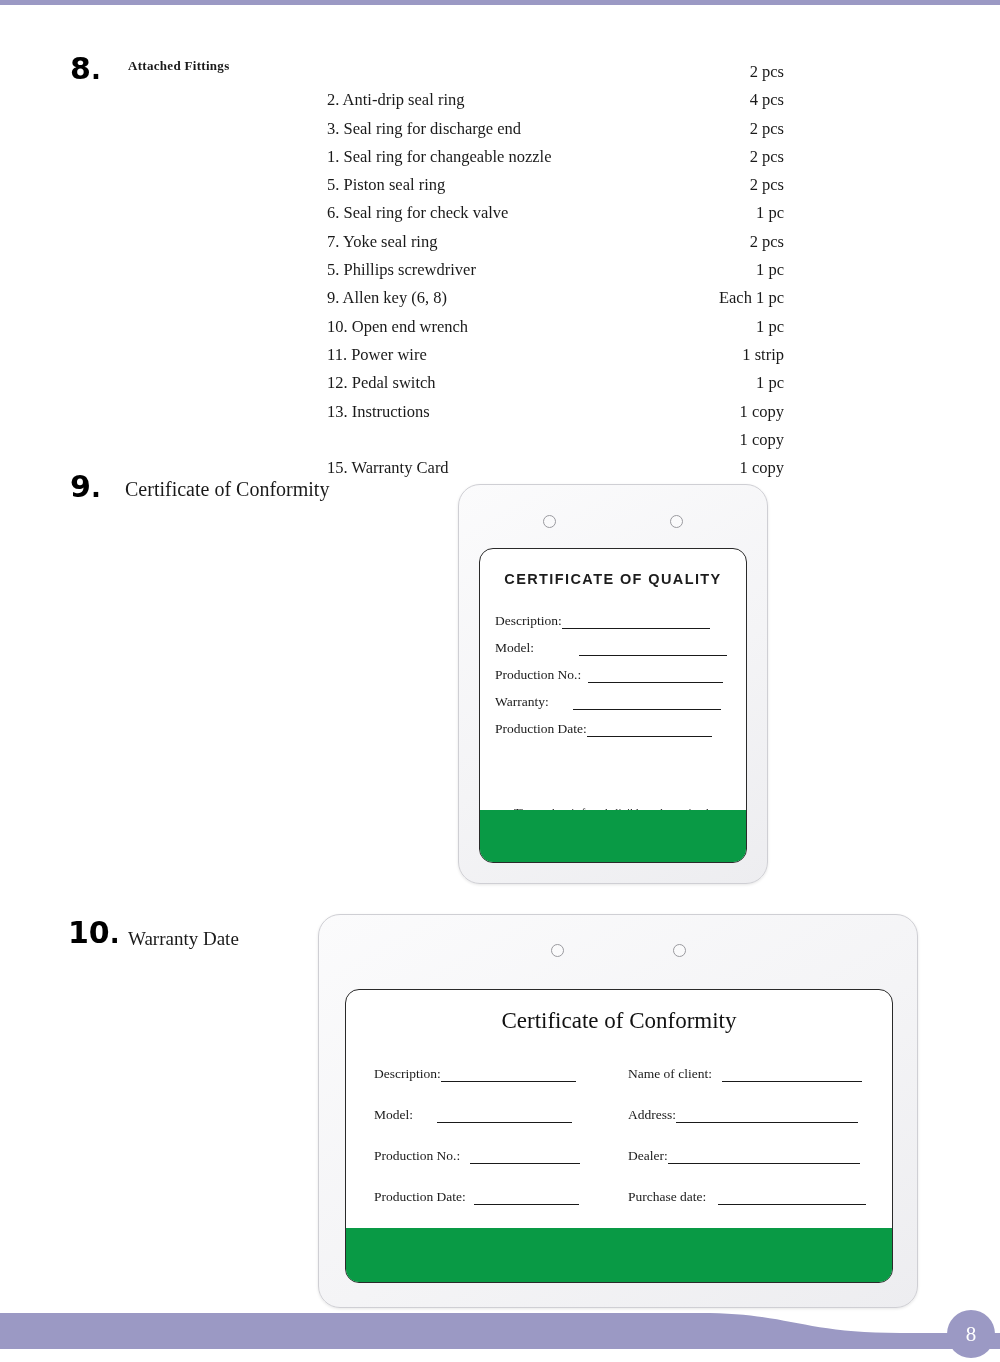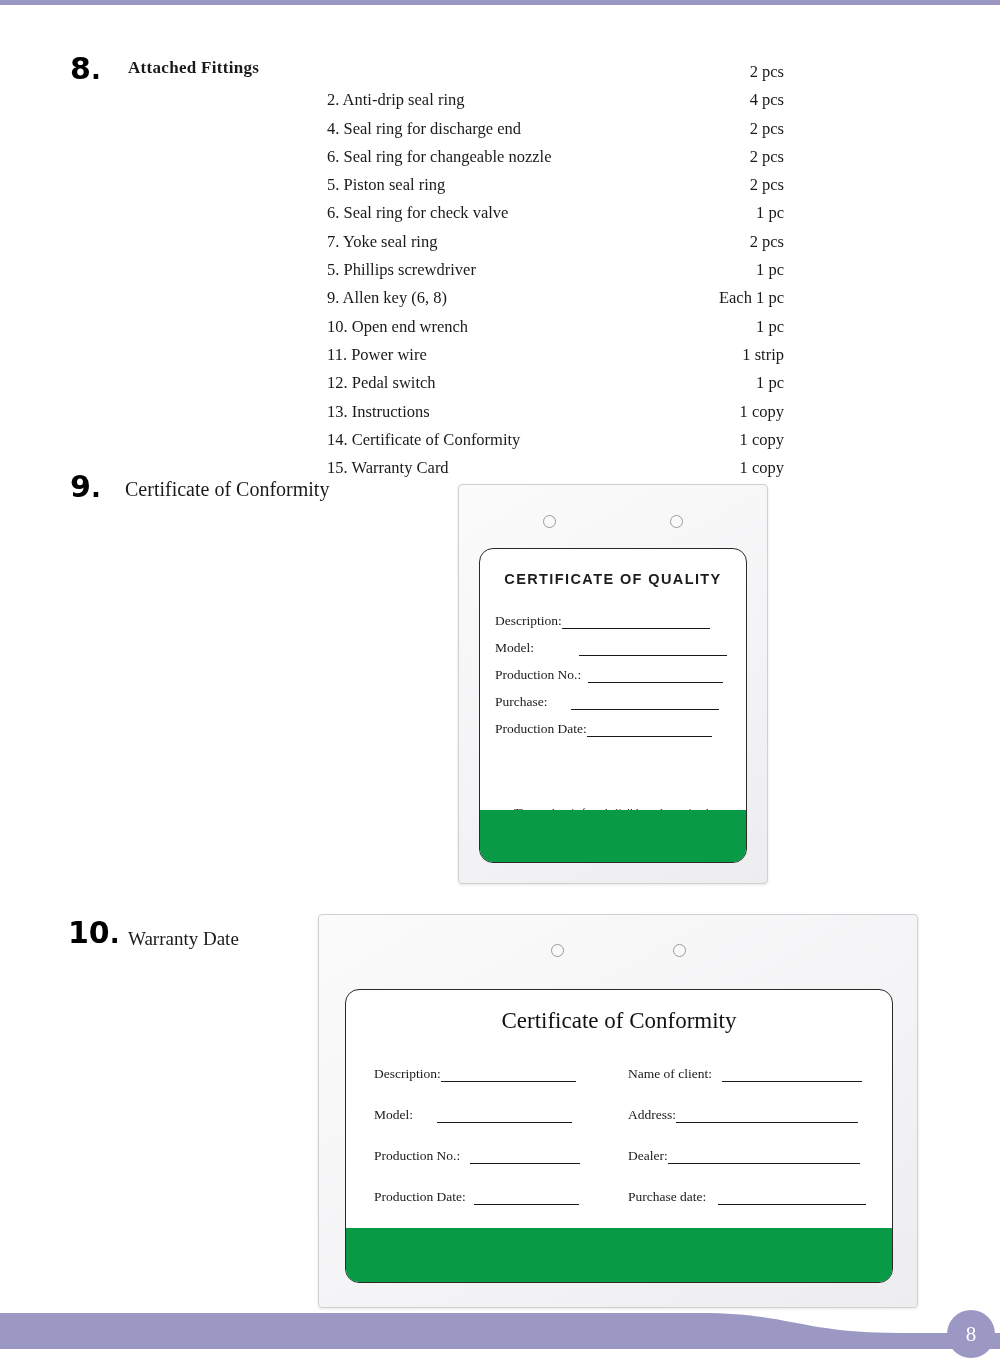--- a/index.html
+++ b/index.html
@@ -60,21 +60,21 @@
   }
   .sec8-num {
     position: absolute;
     left: 70px; top: 6px;
   }
   .sec8-title {
     position: absolute;
     left: 128px; top: 10px;
     font-family: "Liberation Serif", serif;
     font-weight: bold;
-    font-size: 17px;
+    font-size: 13px;
     letter-spacing: 0.3px;
   }
 
   .fittings {
     position: absolute;
     top: 10px;
     left: 327px;
     width: 473px;
   }
   .fit-row {
@@ -109,21 +109,21 @@
     left: 128px; top: 10px;
     font-size: 19px;
     font-family: "Liberation Serif", serif;
   }
 
   
   .tag-outer {
     position: absolute;
     background: linear-gradient(150deg,#fbfbfc 0%, #f4f4f6 55%, #ededf0 100%);
     border: 1px solid #cfcfd4;
-    border-radius: 4px;
+    border-radius: 22px;
     box-shadow: 0 1px 3px rgba(0,0,0,0.10);
   }
   .hole {
     position: absolute;
     width: 13px; height: 13px;
     border: 1px solid #9a9a9f;
     border-radius: 50%;
     background: #fafafb;
   }
   .tag-inner {
@@ -244,25 +244,25 @@
 
     <div class="fittings">
       <div class="fit-row">
         <span class="fit-qty">2 pcs</span>
       </div>
       <div class="fit-row">
         <span class="fit-name">2. Anti-drip seal ring</span>
         <span class="fit-qty">4 pcs</span>
       </div>
       <div class="fit-row">
-        <span class="fit-name">4. Seal ring for discharge end</span>
-        <span class="fit-qty">2 pcs</span>
-      </div>
-      <div class="fit-row">
-        <span class="fit-name">6. Seal ring for changeable nozzle</span>
+        <span class="fit-name">3. Seal ring for discharge end</span>
+        <span class="fit-qty">2 pcs</span>
+      </div>
+      <div class="fit-row">
+        <span class="fit-name">1. Seal ring for changeable nozzle</span>
         <span class="fit-qty">2 pcs</span>
       </div>
       <div class="fit-row">
         <span class="fit-name">5. Piston seal ring</span>
         <span class="fit-qty">2 pcs</span>
       </div>
       <div class="fit-row">
         <span class="fit-name">6. Seal ring for check valve</span>
         <span class="fit-qty">1 pc</span>
       </div>
@@ -288,21 +288,20 @@
       </div>
       <div class="fit-row">
         <span class="fit-name">12. Pedal switch</span>
         <span class="fit-qty">1 pc</span>
       </div>
       <div class="fit-row">
         <span class="fit-name">13. Instructions</span>
         <span class="fit-qty">1 copy</span>
       </div>
       <div class="fit-row">
-        <span class="fit-name">14. Certificate of Conformity</span>
         <span class="fit-qty">1 copy</span>
       </div>
       <div class="fit-row">
         <span class="fit-name">15. Warranty Card</span>
         <span class="fit-qty">1 copy</span>
       </div>
     </div>
   </div>
 
   <div class="sec9">
@@ -320,21 +319,21 @@
       <div class="fieldA" style="top:64px;">
         <span class="lbl">Description:</span><span class="ln" style="width:148px;"></span>
       </div>
       <div class="fieldA" style="top:91px;">
         <span class="lbl">Model:</span><span class="ln" style="width:148px; margin-left:45px;"></span>
       </div>
       <div class="fieldA" style="top:118px;">
         <span class="lbl">Production No.:</span><span class="ln" style="width:135px; margin-left:7px;"></span>
       </div>
       <div class="fieldA" style="top:145px;">
-        <span class="lbl">Purchase:</span><span class="ln" style="width:148px; margin-left:24px;"></span>
+        <span class="lbl">Warranty:</span><span class="ln" style="width:148px; margin-left:24px;"></span>
       </div>
       <div class="fieldA" style="top:172px;">
         <span class="lbl">Production Date:</span><span class="ln" style="width:125px;"></span>
       </div>
 
       <div class="noteA">
         <span>The product is found eligible and permitted</span><br>
         <span>to leave the factory.</span>
       </div>
 

